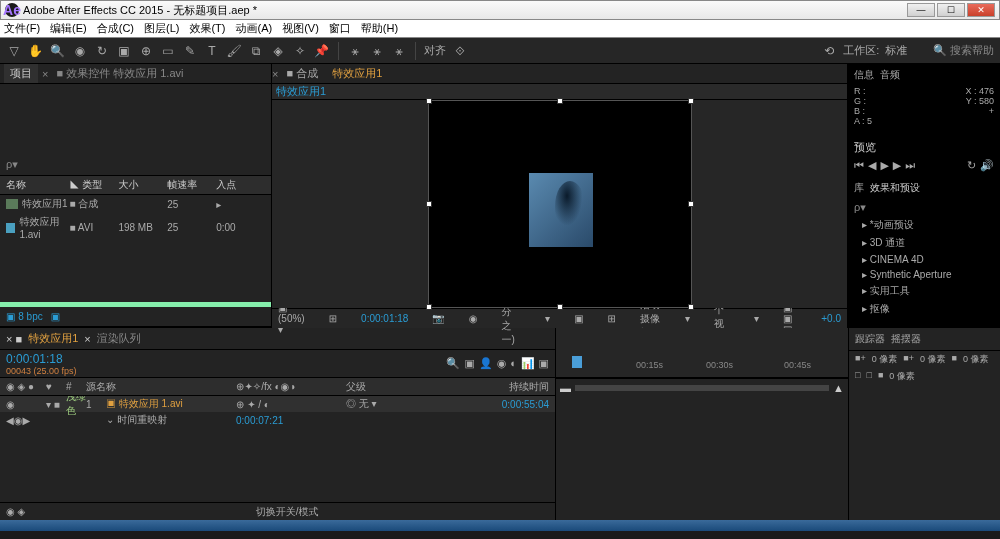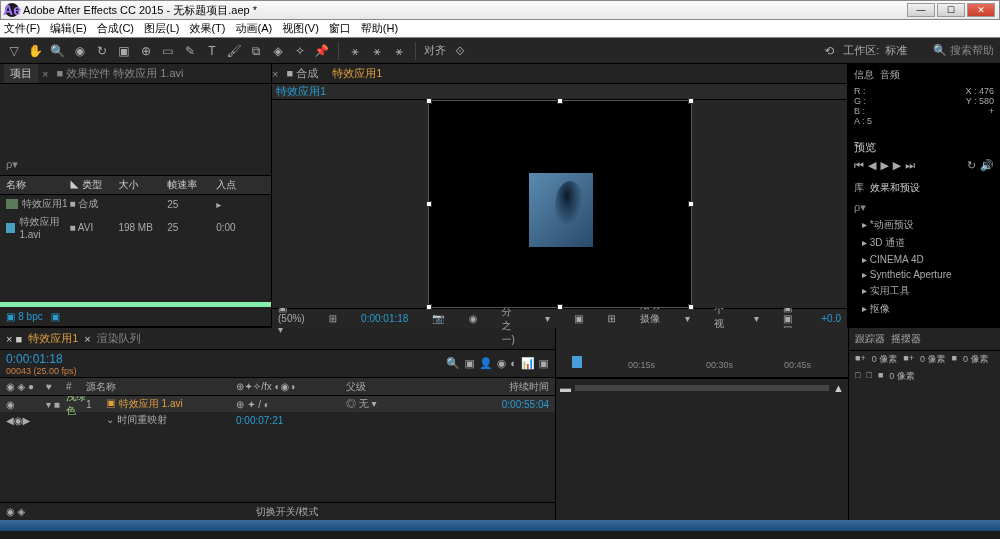--- a/index.html
+++ b/index.html
@@ -327,21 +327,21 @@
     <div class="tl-footer">
       <span>◉ ◈</span>
       <span style="margin:0 auto">切换开关/模式</span>
     </div>
   </div>
 
   <div class="timeline-right">
     <div class="tl-ruler">
       <div class="playhead"></div>
       <div class="marks">
-        <span class="mark" style="left:72px">00:15s</span>
+        <span class="mark" style="left:80px">00:15s</span>
         <span class="mark" style="left:150px">00:30s</span>
         <span class="mark" style="left:228px">00:45s</span>
       </div>
     </div>
     <div style="height:18px;border-top:1px solid #000;display:flex;align-items:center;padding:0 4px">
       <span>▬</span>
       <div style="flex:1;height:6px;background:#444;margin:0 4px"></div>
       <span>▲</span>
     </div>
   </div>

